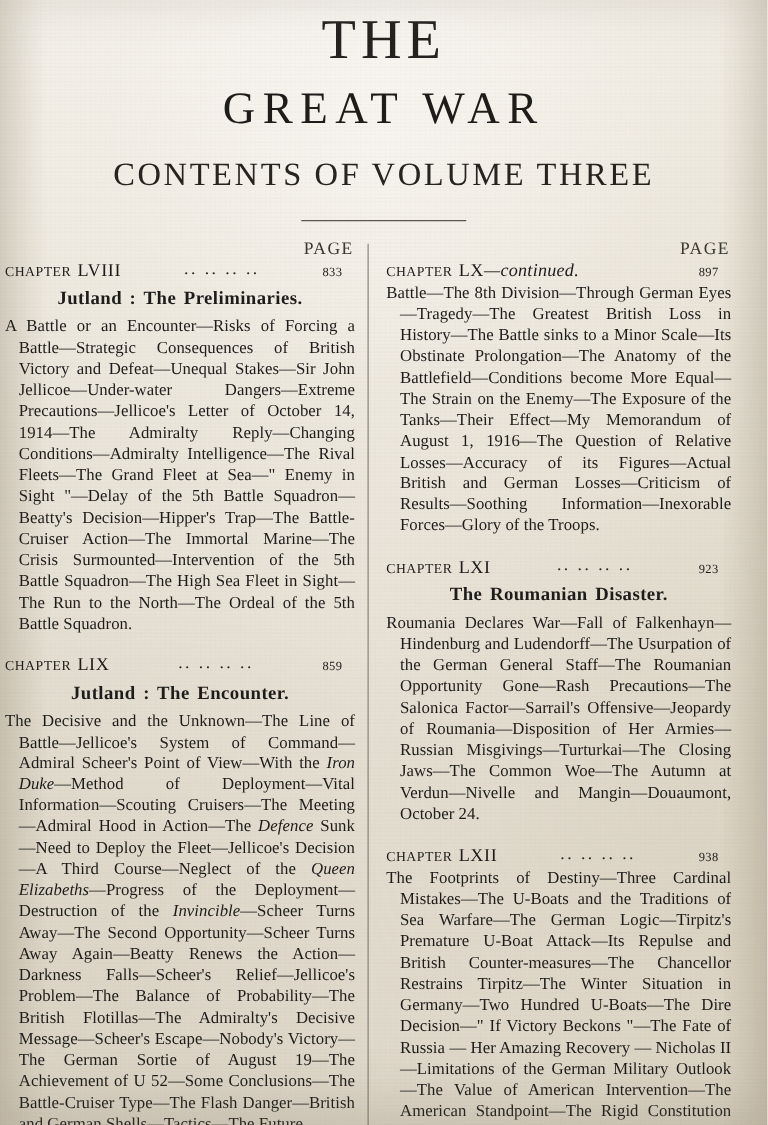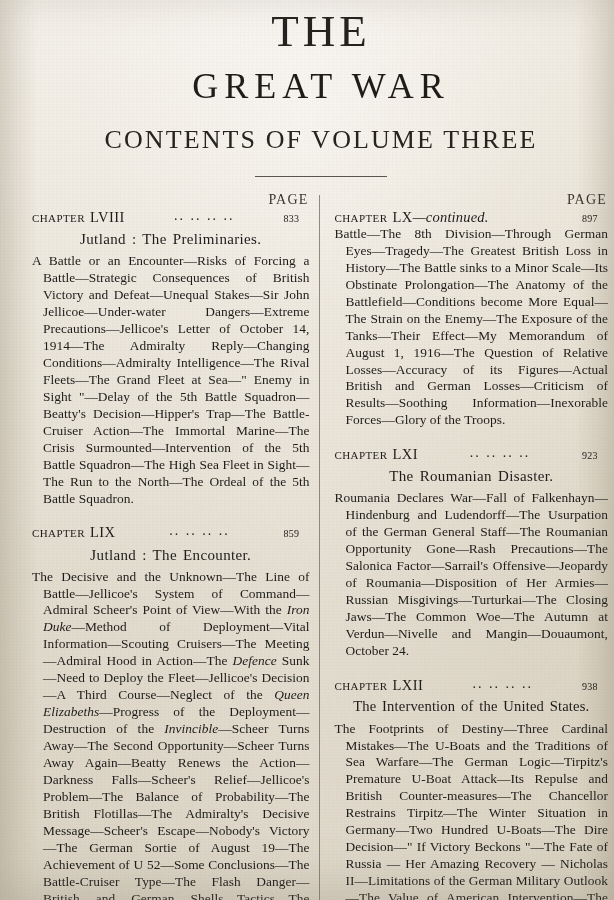--- a/index.html
+++ b/index.html
@@ -30,21 +30,20 @@
         #e7e2d8 84%,
         #e4dfd4 100%),
       linear-gradient(90deg,
         #e9e5dc 0%,
         #f7f5f0 6%,
         #faf8f4 50%,
         #f4f1ea 94%,
         #e6e1d7 100%);
     background-blend-mode: multiply;
     overflow: hidden;
-    padding-left: 28px;
   }
   #grain {
     position: absolute;
     inset: 0;
     pointer-events: none;
     opacity: .5;
     background-image:
       repeating-linear-gradient(0deg, rgba(140,130,112,.05) 0 1px, rgba(255,255,255,0) 1px 3px),
       repeating-linear-gradient(90deg, rgba(150,140,120,.045) 0 1px, rgba(255,255,255,0) 1px 4px),
       radial-gradient(ellipse 70% 50% at 20% 88%, rgba(165,150,124,.12), rgba(255,255,255,0) 70%),
@@ -167,21 +166,21 @@
   }
   .chapter-page {
     font-size: 10px;
     letter-spacing: .3px;
     min-width: 26px;
     text-align: left;
   }
 
   .entry-title {
     text-align: center;
-    font-weight: normal;
+    font-weight: bold;
     font-size: 15px;
     letter-spacing: .35px;
     margin: 4px 0 5px 0;
     line-height: 1.2;
     word-spacing: 2px;
   }
   .entry-title.wide { letter-spacing: .15px; font-size: 14.6px; }
 
   .entry-body {
     font-size: 13.4px;
@@ -265,21 +264,20 @@
         <div class="entry-body">Roumania Declares War—Fall of Falkenhayn—Hindenburg and Ludendorff—The Usurpation of the German General Staff—The Roumanian Opportunity Gone—Rash Precautions—The Salonica Factor—Sarrail's Offensive—Jeopardy of Roumania—Disposition of Her Armies—Russian Misgivings—Turturkai—The Closing Jaws—The Common Woe—The Autumn at Verdun—Nivelle and Mangin—Douaumont, October 24.</div>
       </div>
 
       <div class="entry">
         <div class="chapter-line">
           <span class="chapter-word">Chapter</span>
           <span class="chapter-num">LXII</span>
           <span class="leader">.. .. .. ..</span>
           <span class="chapter-page">938</span>
         </div>
-        <div class="entry-title wide">The Intervention of the United States.</div>
         <div class="entry-body">The Footprints of Destiny—Three Cardinal Mistakes—The U-Boats and the Traditions of Sea Warfare—The German Logic—Tirpitz's Premature U-Boat Attack—Its Repulse and British Counter-measures—The Chancellor Restrains Tirpitz—The Winter Situation in Germany—Two Hundred U-Boats—The Dire Decision—" If Victory Beckons "—The Fate of Russia — Her Amazing Recovery — Nicholas II—Limitations of the German Military Outlook—The Value of American Intervention—The American Standpoint—The Rigid Constitution—President Wilson—His Problems—His Efforts to Abstain from War—Increasing Provocation—The Final Rupture—America at War.</div>
       </div>
 
     </div>
   </div>
 
   <div id="vignette"></div>
 </div>
 
 </body></html>

